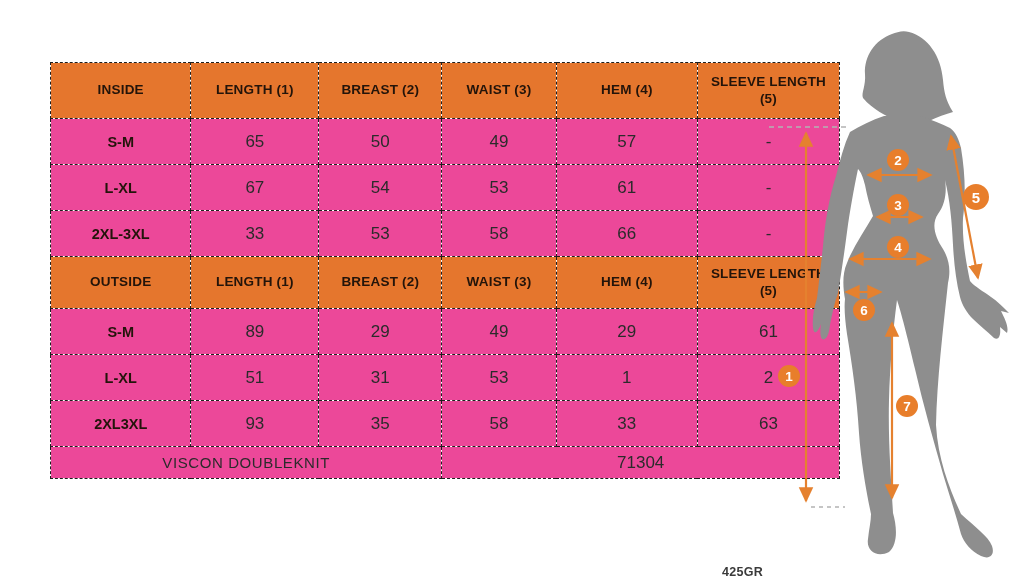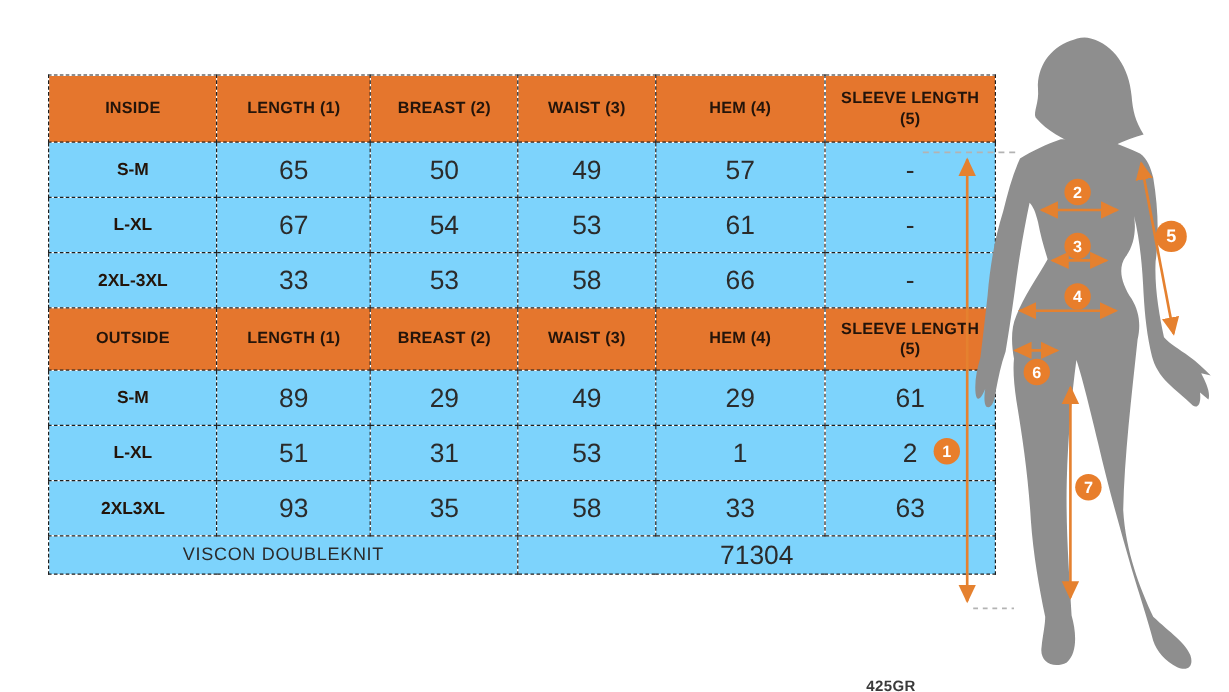--- a/index.html
+++ b/index.html
@@ -2,37 +2,37 @@
 <html><head>
 <meta charset="utf-8">
 <style>
   html,body{margin:0;padding:0;}
   body{
     width:1024px;height:577px;position:relative;overflow:hidden;
     background:#ffffff;font-family:"Liberation Sans",sans-serif;
   }
   
   .size-table{
-    position:absolute;left:40px;top:62px;width:790px;
+    position:absolute;left:50px;top:62px;width:790px;
     border-collapse:collapse;table-layout:fixed;
     border:1px dashed #1e1e1e;
   }
   .size-table th,.size-table td{
     border:1px dashed #1e1e1e;
     text-align:center;vertical-align:middle;
     padding:0 4px;overflow:hidden;
   }
   .hd{
     background:#E5762D;
     color:#23140a;font-weight:bold;font-size:13.5px;line-height:1.2;
     letter-spacing:.2px;
   }
-  .peach{background:#7dd3fc;}
+  .peach{background:#ec4899;}
   .sz{font-weight:bold;font-size:14.5px;color:#23140a;}
-  .num{font-size:22px;font-weight:400;color:#2b2b2b;}
+  .num{font-size:17px;font-weight:400;color:#2b2b2b;}
   .fabval{font-size:15px;letter-spacing:.6px;color:#2b2b2b;}
   tr.hrow1{height:56px;}
   tr.drow{height:46px;}
   tr.hrow2{height:52px;}
   tr.frow{height:37px;}
   tr.vrow{height:32px;}
   
   .note{
     position:absolute;left:50px;top:531px;width:713px;
     text-align:right;font-size:12.5px;font-weight:bold;color:#3a3a3a;

